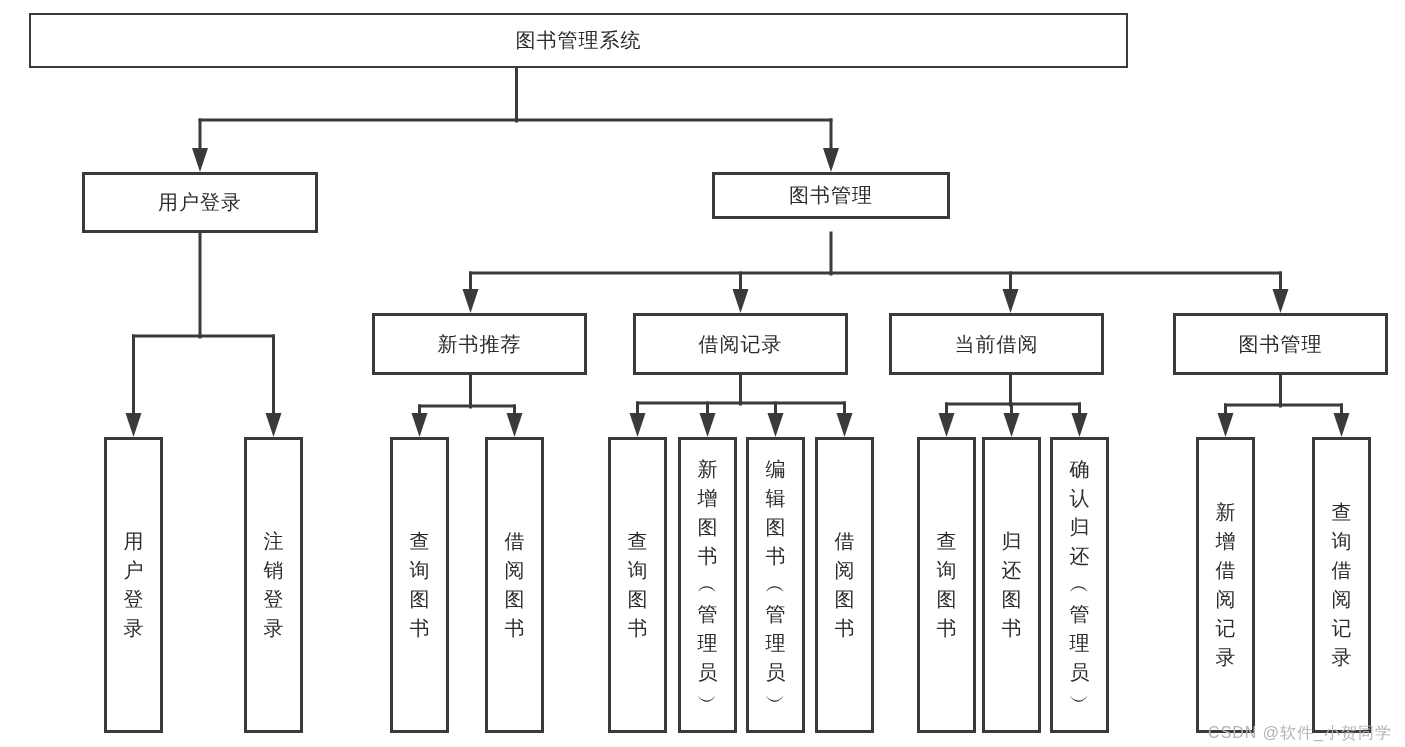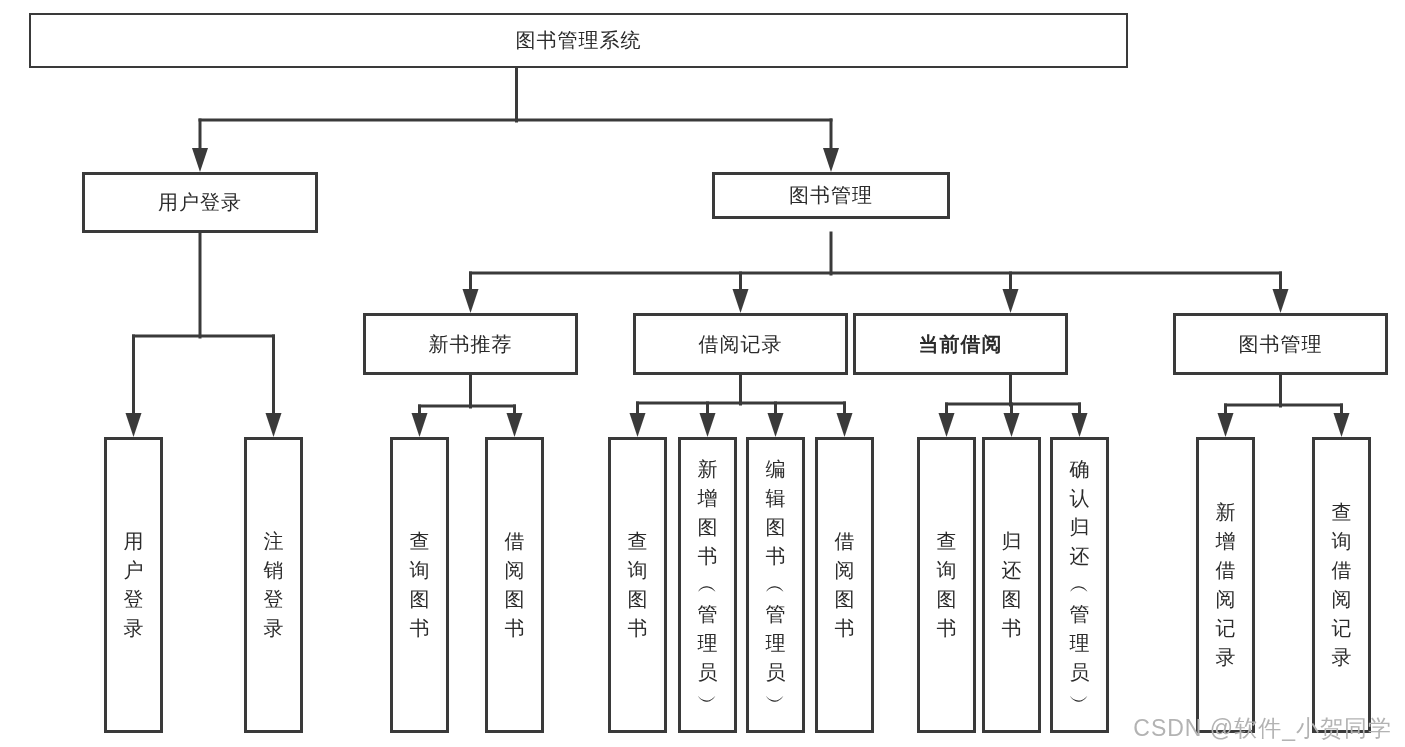--- a/index.html
+++ b/index.html
@@ -19,33 +19,33 @@
   #connectors polygon{fill:var(--line);}
   .box{
     position:absolute;background:#fff;border:3px solid var(--line);
     box-sizing:border-box;display:flex;align-items:center;justify-content:center;
     font-size:20px;color:var(--text);letter-spacing:1px;
   }
   .root{left:29px;top:13px;width:1099px;height:55px;border-width:2px;}
   .l2a{left:82px;top:172px;width:236px;height:61px;}
   .l2b{left:712px;top:172px;width:238px;height:47px;}
   .l3{top:313px;width:215px;height:62px;}
-  .l3a{left:363px;} .l3b{left:633px;} .l3c{left:853px;font-weight:bold;} .l3d{left:1173px;}
+  .l3a{left:372px;} .l3b{left:633px;} .l3c{left:889px;} .l3d{left:1173px;}
   .tall{
     top:437px;width:59px;height:296px;flex-direction:column;
     font-size:20px;letter-spacing:0;
   }
   .t1{left:104px;} .t2{left:244px;}
   .t3{left:390px;} .t4{left:485px;}
   .t5{left:608px;} .t6{left:678px;} .t7{left:746px;} .t8{left:815px;}
   .t9{left:917px;} .t10{left:982px;} .t11{left:1050px;}
   .t12{left:1196px;} .t13{left:1312px;}
   .vchar{height:29px;line-height:29px;text-align:center;}
   #watermark{
-    position:absolute;right:13px;bottom:3px;font-size:23px;color:var(--wm);
+    position:absolute;right:13px;bottom:3px;font-size:16px;color:var(--wm);
     letter-spacing:1px;white-space:nowrap;z-index:5;
   }
 </style>
 </head>
 <body>
 
 <div id="stage">
 
   <svg id="connectors" viewBox="0 0 1405 747" xmlns="http://www.w3.org/2000/svg">
 

